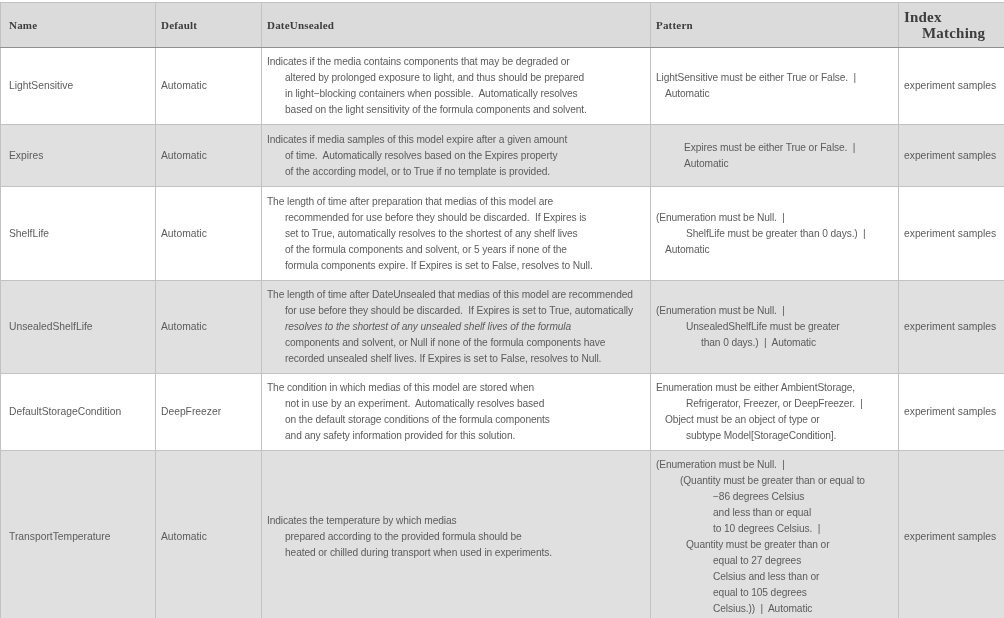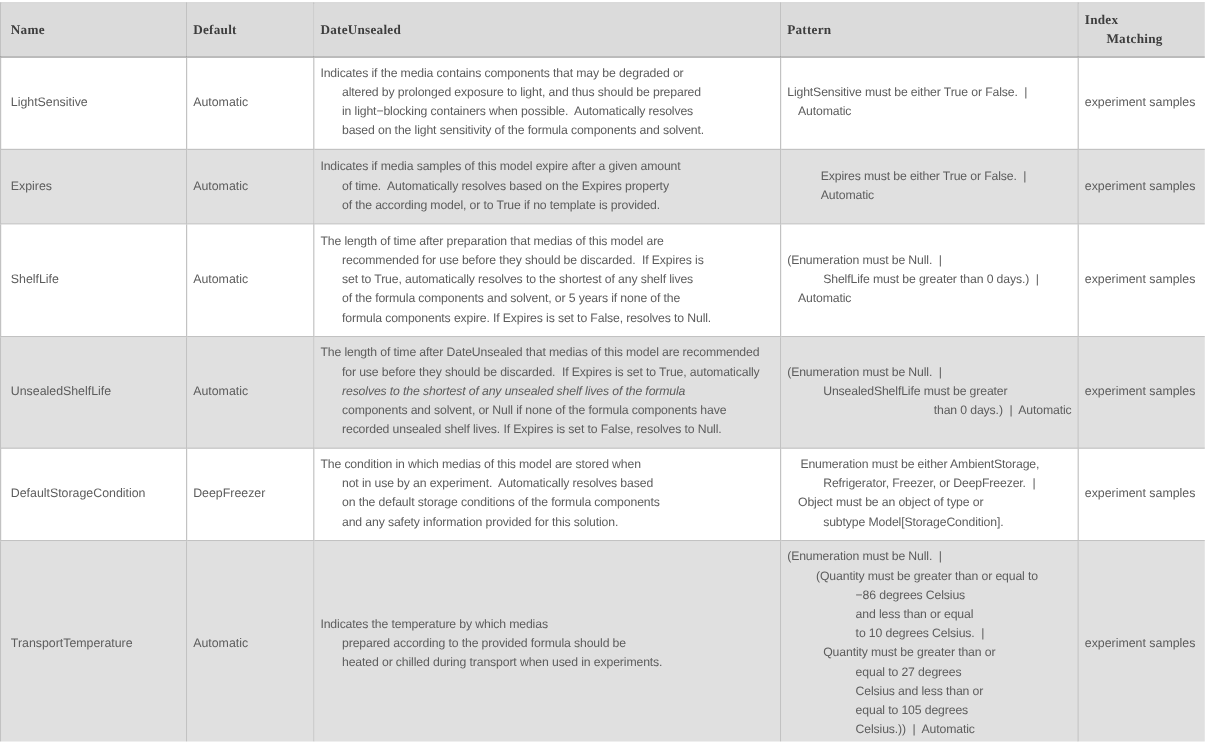--- a/index.html
+++ b/index.html
@@ -46,21 +46,21 @@
   .rh-1{height:76px;}
   .rh-2{height:62px;}
   .rh-3{height:94px;}
   .rh-4{height:91px;}
   .rh-5{height:75px;}
   .rh-6{height:169px;}
   .cell-lines div{
     white-space:pre-wrap;
     font-size:10.2px;letter-spacing:-0.1px;line-height:16px;
   }
-  th.cell-lines div{font-size:11px;letter-spacing:.2px;}
+  th.cell-lines div{font-size:15px;letter-spacing:.2px;}
 </style>
 </head>
 <body>
 
 <table>
   <colgroup>
     <col class="c-name">
       <col class="c-default">
       <col class="c-desc">
       <col class="c-pattern">
@@ -130,35 +130,35 @@
       <td class="cell-lines">
           <div style="padding-left: 0px;">The length of time after DateUnsealed that medias of this model are recommended</div>
           <div style="padding-left: 18px;">for use before they should be discarded.  If Expires is set to True, automatically</div>
           <div style="padding-left: 18px; font-style: italic;">resolves to the shortest of any unsealed shelf lives of the formula</div>
           <div style="padding-left: 18px;">components and solvent, or Null if none of the formula components have</div>
           <div style="padding-left: 18px;">recorded unsealed shelf lives. If Expires is set to False, resolves to Null.</div>
         </td>
       <td class="cell-lines">
           <div style="padding-left: 0px;">(Enumeration must be Null.  |</div>
           <div style="padding-left: 30px;">UnsealedShelfLife must be greater</div>
-          <div style="padding-left: 45px; text-align: right;">than 0 days.)  |  Automatic</div>
+          <div style="padding-left: 45px;">than 0 days.)  |  Automatic</div>
         </td>
       <td>experiment samples</td>
     </tr>
     <tr class="rh-5">
       <td>DefaultStorageCondition</td>
       <td>DeepFreezer</td>
       <td class="cell-lines">
           <div style="padding-left: 0px;">The condition in which medias of this model are stored when</div>
           <div style="padding-left: 18px;">not in use by an experiment.  Automatically resolves based</div>
           <div style="padding-left: 18px;">on the default storage conditions of the formula components</div>
           <div style="padding-left: 18px;">and any safety information provided for this solution.</div>
         </td>
       <td class="cell-lines">
-          <div style="padding-left: 0px; margin-left: 11px;">Enumeration must be either AmbientStorage,</div>
+          <div style="padding-left: 0px;">Enumeration must be either AmbientStorage,</div>
           <div style="padding-left: 30px;">Refrigerator, Freezer, or DeepFreezer.  |</div>
           <div style="padding-left: 9px;">Object must be an object of type or</div>
           <div style="padding-left: 30px;">subtype Model[StorageCondition].</div>
         </td>
       <td>experiment samples</td>
     </tr>
     <tr class="rh-6">
       <td>TransportTemperature</td>
       <td>Automatic</td>
       <td class="cell-lines">

